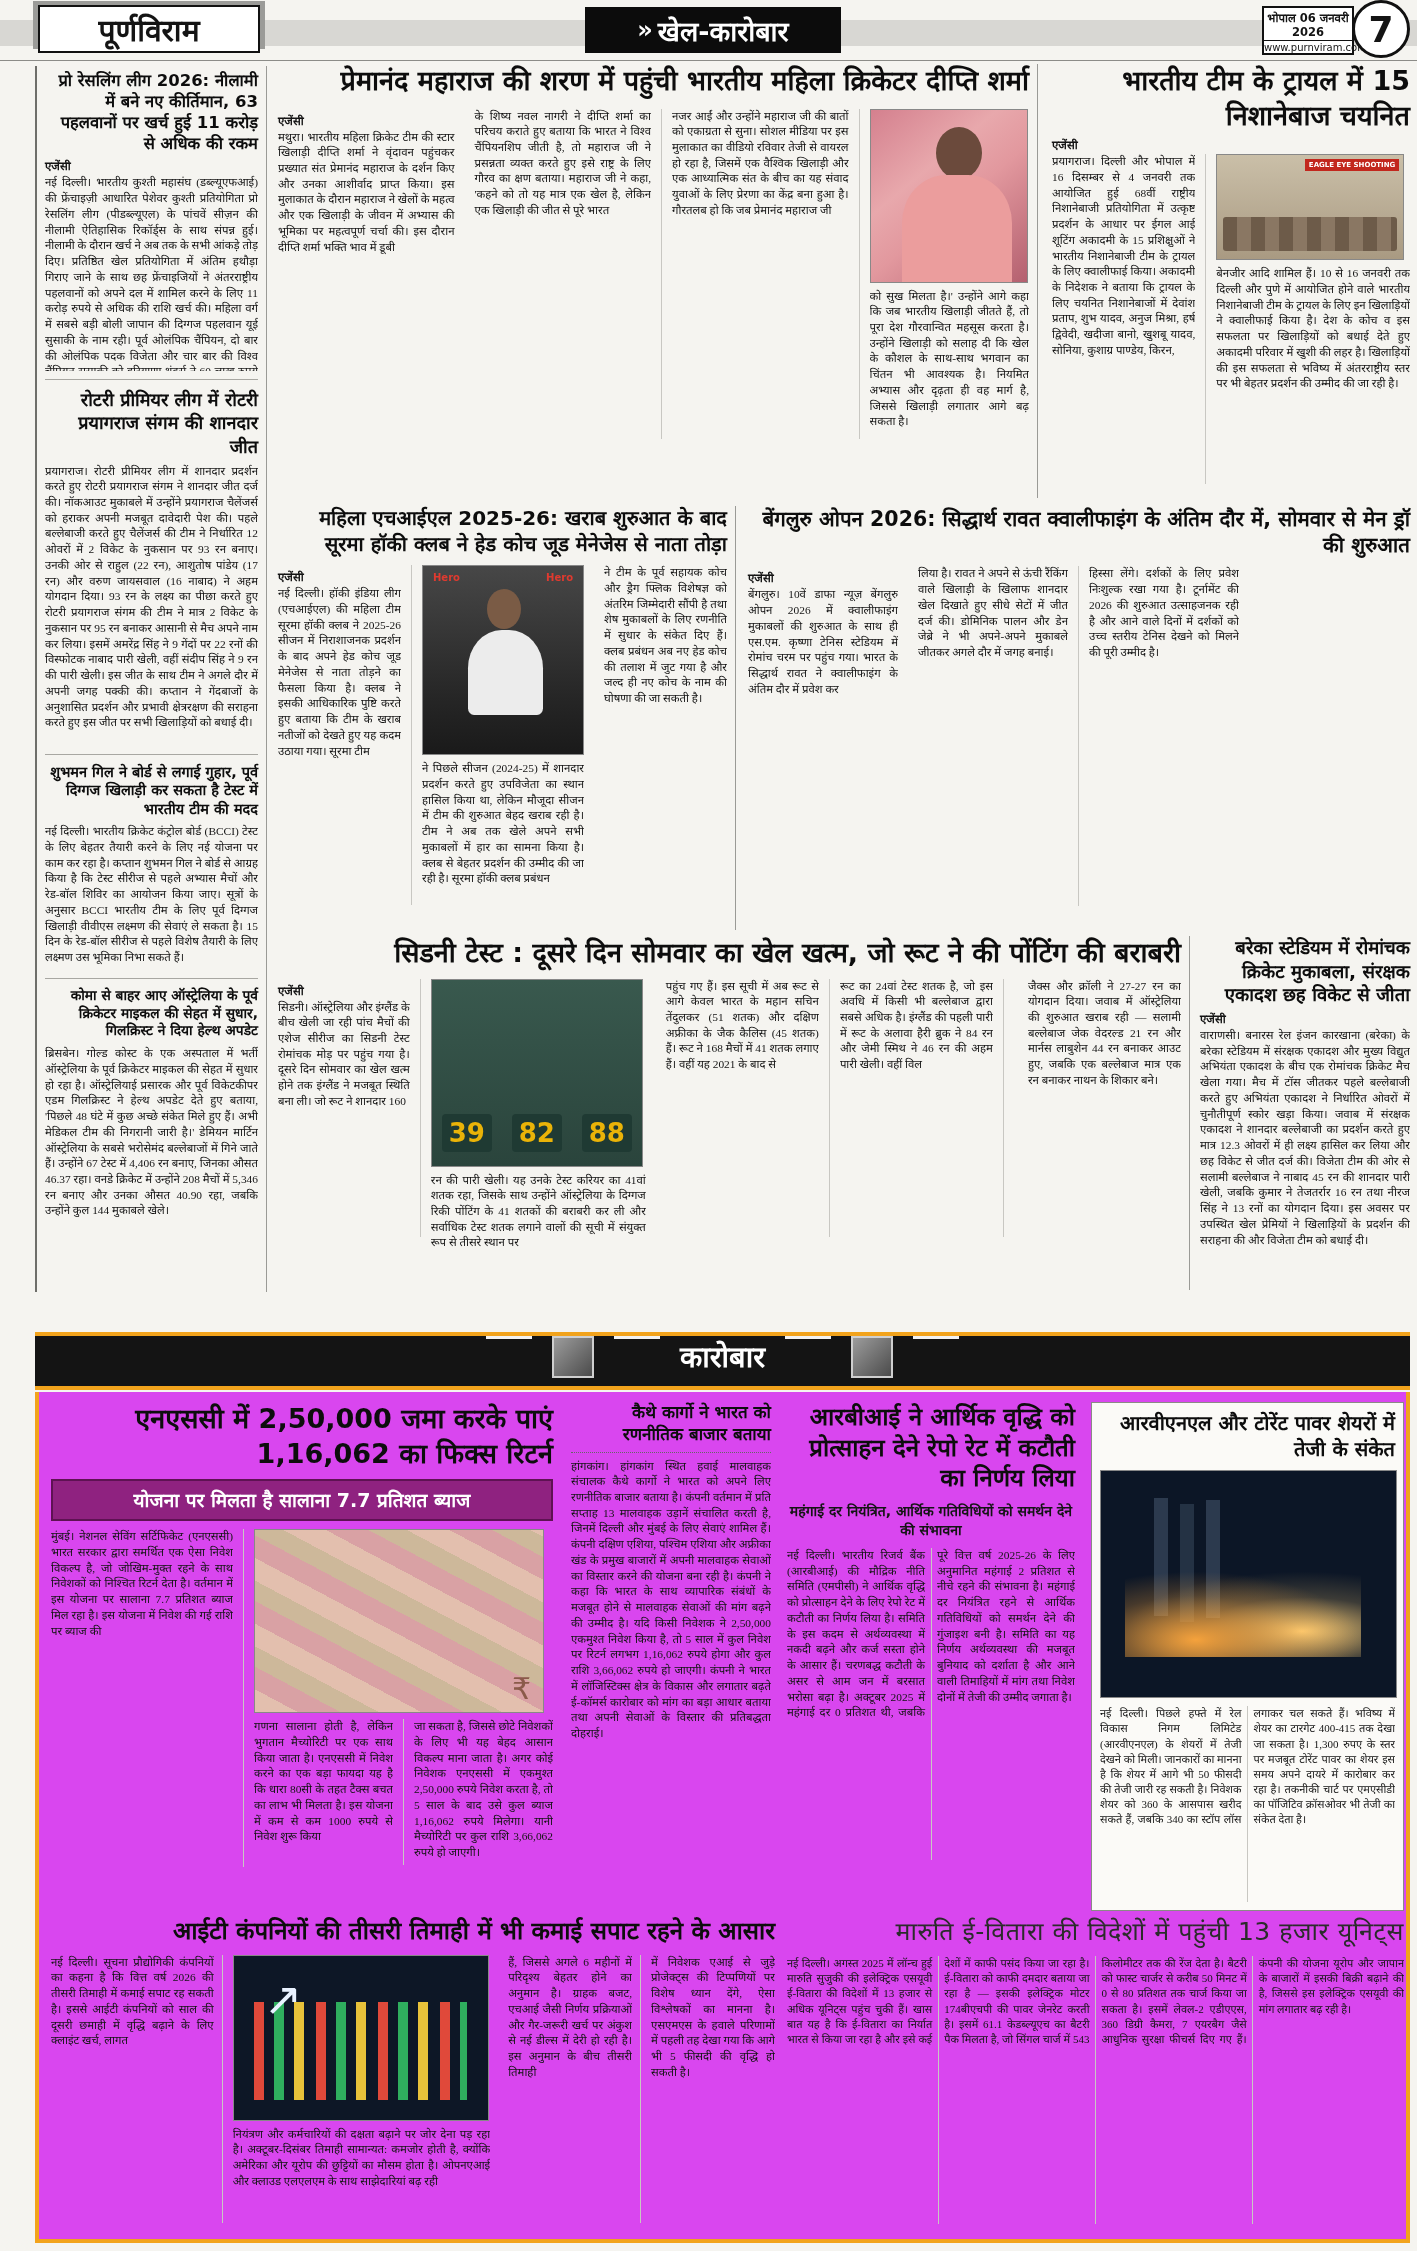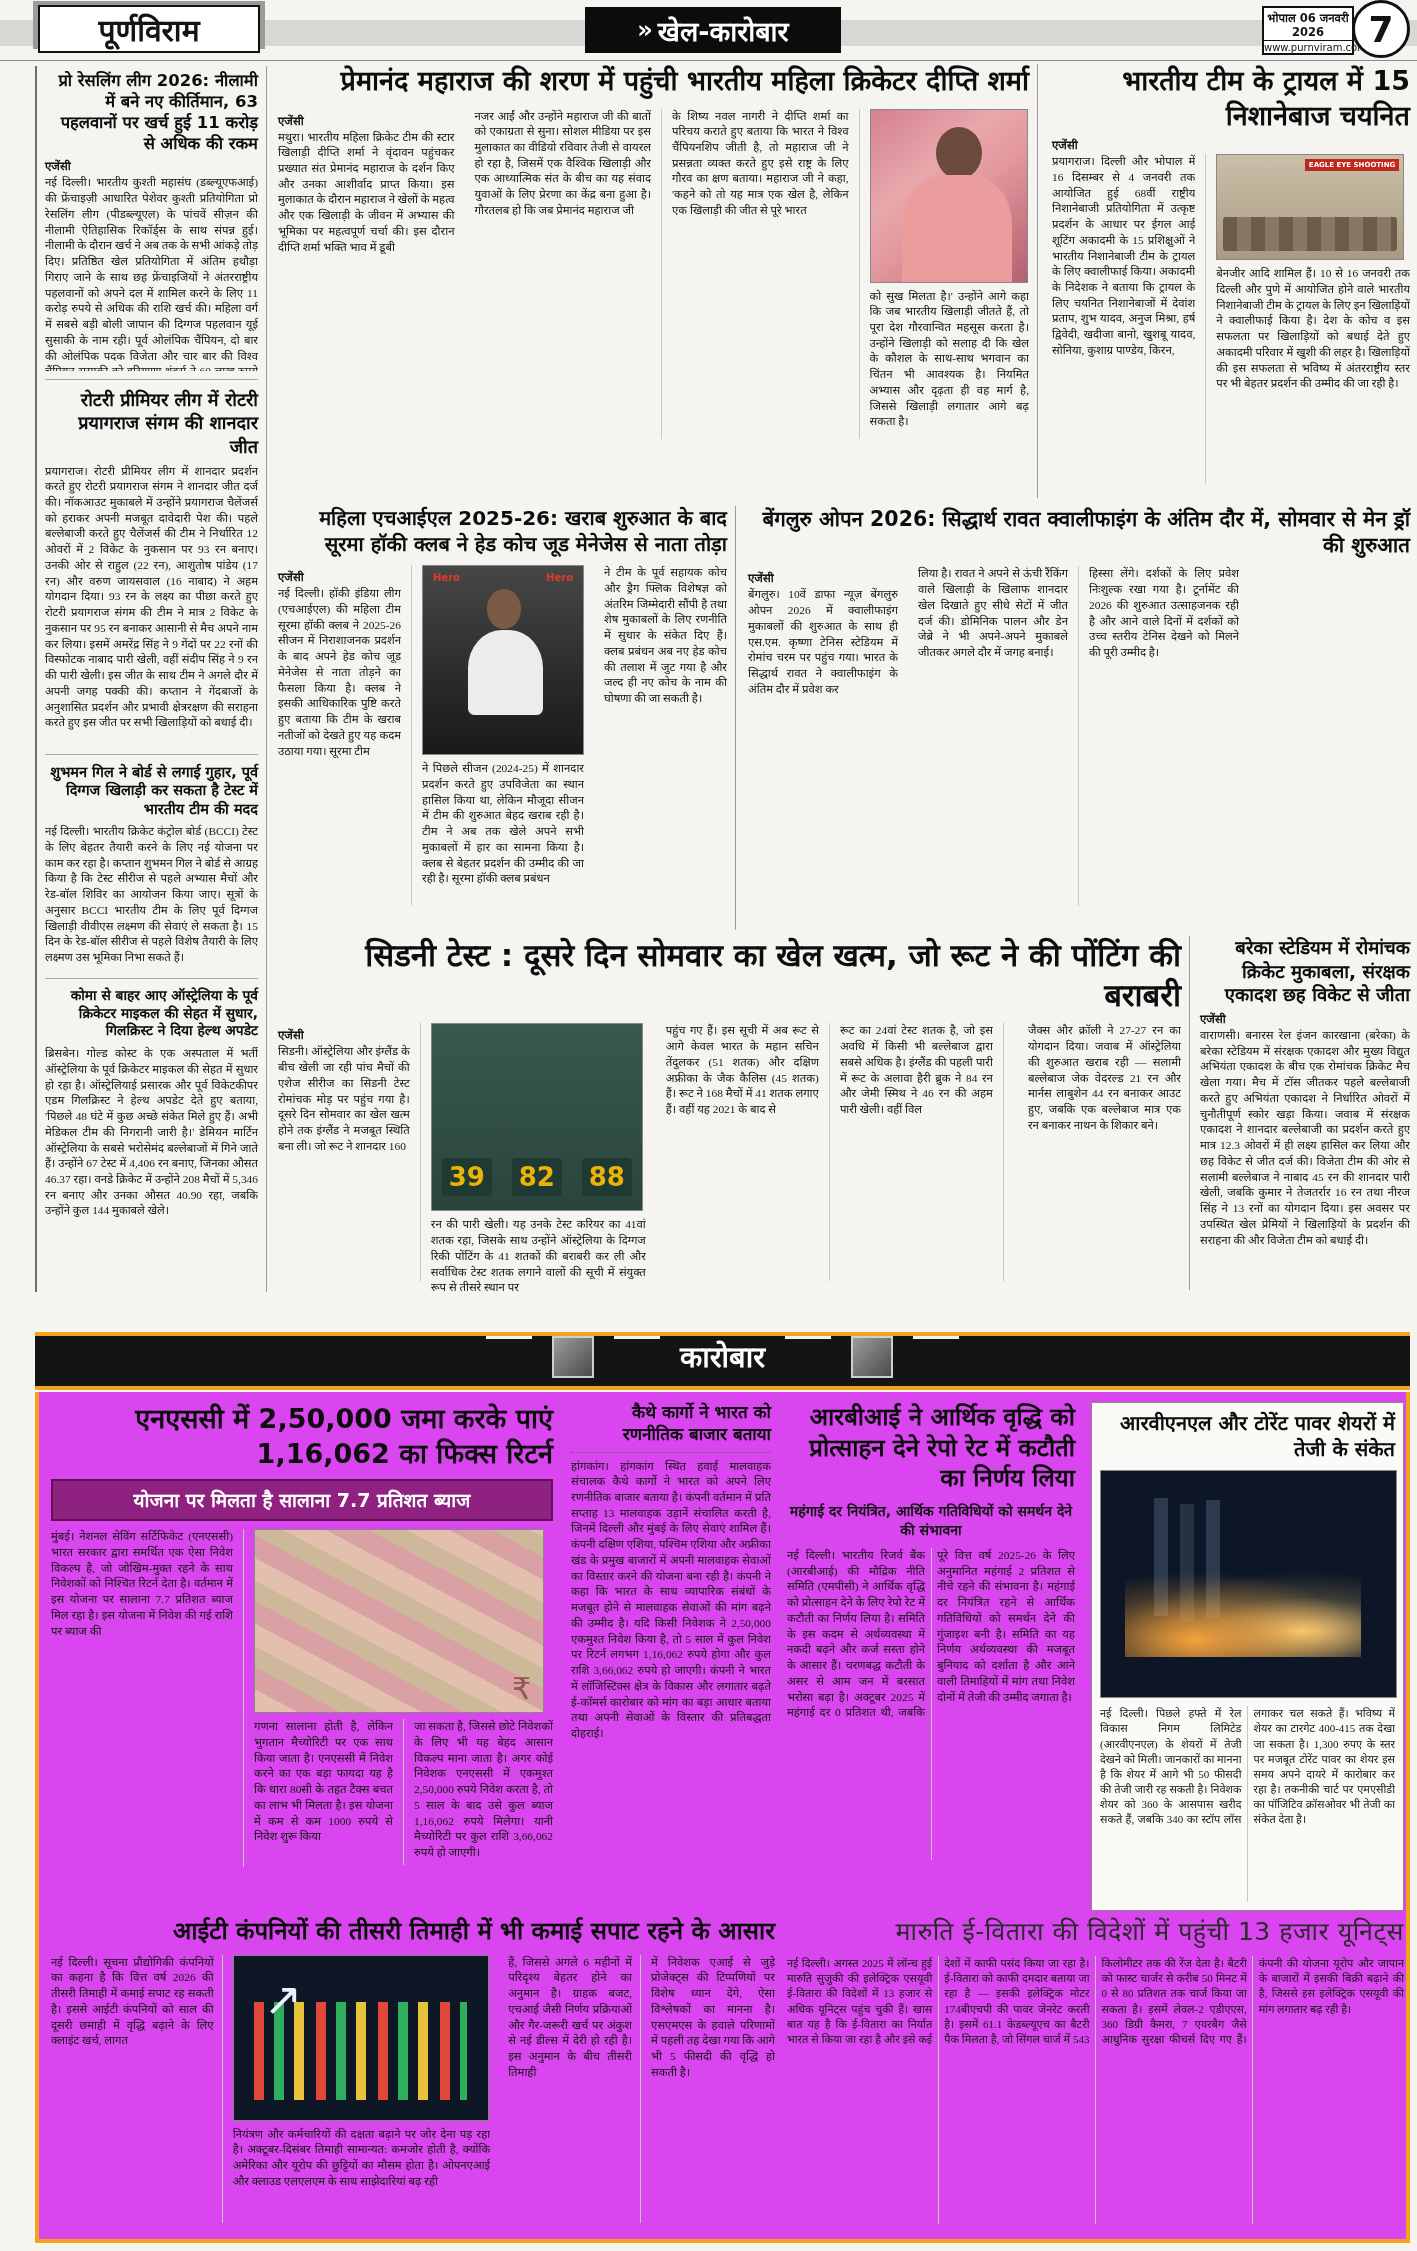--- a/index.html
+++ b/index.html
@@ -146,22 +146,22 @@
     </div>
   </div>
 
   <div class="abs prem">
     <div class="hl" style="font-size:27px">प्रेमानंद महाराज की शरण में पहुंची भारतीय महिला क्रिकेटर दीप्ति शर्मा</div>
     <div class="subrow" style="margin-top:10px;gap:10px;height:330px">
       <div style="width:186px">
         <div class="byline">एजेंसी</div>
         <div class="subcol" style="height:306px;border-left:none">मथुरा। भारतीय महिला क्रिकेट टीम की स्टार खिलाड़ी दीप्ति शर्मा ने वृंदावन पहुंचकर प्रख्यात संत प्रेमानंद महाराज के दर्शन किए और उनका आशीर्वाद प्राप्त किया। इस मुलाकात के दौरान महाराज ने खेलों के महत्व और एक खिलाड़ी के जीवन में अभ्यास की भूमिका पर महत्वपूर्ण चर्चा की। इस दौरान दीप्ति शर्मा भक्ति भाव में डूबी</div>
       </div>
+      <div class="subcol" style="width:186px;height:330px;padding-left:10px">के शिष्य नवल नागरी ने दीप्ति शर्मा का परिचय कराते हुए बताया कि भारत ने विश्व चैंपियनशिप जीती है, तो महाराज जी ने प्रसन्नता व्यक्त करते हुए इसे राष्ट्र के लिए गौरव का क्षण बताया। महाराज जी ने कहा, 'कहने को तो यह मात्र एक खेल है, लेकिन एक खिलाड़ी की जीत से पूरे भारत</div>
       <div class="subcol" style="width:186px;height:330px;padding-left:10px">नजर आईं और उन्होंने महाराज जी की बातों को एकाग्रता से सुना। सोशल मीडिया पर इस मुलाकात का वीडियो रविवार तेजी से वायरल हो रहा है, जिसमें एक वैश्विक खिलाड़ी और एक आध्यात्मिक संत के बीच का यह संवाद युवाओं के लिए प्रेरणा का केंद्र बना हुआ है। गौरतलब हो कि जब प्रेमानंद महाराज जी</div>
-      <div class="subcol" style="width:186px;height:330px;padding-left:10px">के शिष्य नवल नागरी ने दीप्ति शर्मा का परिचय कराते हुए बताया कि भारत ने विश्व चैंपियनशिप जीती है, तो महाराज जी ने प्रसन्नता व्यक्त करते हुए इसे राष्ट्र के लिए गौरव का क्षण बताया। महाराज जी ने कहा, 'कहने को तो यह मात्र एक खेल है, लेकिन एक खिलाड़ी की जीत से पूरे भारत</div>
       <div style="width:168px;border-left:1px solid #c8c7c2;padding-left:10px">
         <div class="photo ph-prem" style="width:156px;height:172px">
           <div class="head"></div>
           <div class="robe"></div>
         </div>
         <div class="subcol" style="height:148px;border-left:none;margin-top:6px">को सुख मिलता है।' उन्होंने आगे कहा कि जब भारतीय खिलाड़ी जीतते हैं, तो पूरा देश गौरवान्वित महसूस करता है। उन्होंने खिलाड़ी को सलाह दी कि खेल के कौशल के साथ-साथ भगवान का चिंतन भी आवश्यक है। नियमित अभ्यास और दृढ़ता ही वह मार्ग है, जिससे खिलाड़ी लगातार आगे बढ़ सकता है।</div>
       </div>
     </div>
   </div>
 
@@ -206,21 +206,21 @@
       <div style="width:150px">
         <div class="byline">एजेंसी</div>
         <div class="subcol" style="height:316px;border-left:none">बेंगलुरु। 10वें डाफा न्यूज़ बेंगलुरु ओपन 2026 में क्वालीफाइंग मुकाबलों की शुरुआत के साथ ही एस.एम. कृष्णा टेनिस स्टेडियम में रोमांच चरम पर पहुंच गया। भारत के सिद्धार्थ रावत ने क्वालीफाइंग के अंतिम दौर में प्रवेश कर</div>
       </div>
       <div class="subcol" style="width:150px;height:340px;padding-left:10px">लिया है। रावत ने अपने से ऊंची रैंकिंग वाले खिलाड़ी के खिलाफ शानदार खेल दिखाते हुए सीधे सेटों में जीत दर्ज की। डोमिनिक पालन और डेन जेब्रे ने भी अपने-अपने मुकाबले जीतकर अगले दौर में जगह बनाई।</div>
       <div class="subcol" style="width:150px;height:340px;padding-left:10px">हिस्सा लेंगे। दर्शकों के लिए प्रवेश निःशुल्क रखा गया है। टूर्नामेंट की 2026 की शुरुआत उत्साहजनक रही है और आने वाले दिनों में दर्शकों को उच्च स्तरीय टेनिस देखने को मिलने की पूरी उम्मीद है।</div>
     </div>
   </div>
 
   <div class="abs sydney">
-    <div class="hl" style="font-size:31px">सिडनी टेस्ट : दूसरे दिन सोमवार का खेल खत्म, जो रूट ने की पोंटिंग की बराबरी</div>
+    <div class="hl" style="font-size:27px">सिडनी टेस्ट : दूसरे दिन सोमवार का खेल खत्म, जो रूट ने की पोंटिंग की बराबरी</div>
     <div class="subrow" style="margin-top:8px;gap:10px;height:258px">
       <div style="width:136px">
         <div class="byline">एजेंसी</div>
         <div class="subcol" style="height:234px;border-left:none">सिडनी। ऑस्ट्रेलिया और इंग्लैंड के बीच खेली जा रही पांच मैचों की एशेज सीरीज का सिडनी टेस्ट रोमांचक मोड़ पर पहुंच गया है। दूसरे दिन सोमवार का खेल खत्म होने तक इंग्लैंड ने मजबूत स्थिति बना ली। जो रूट ने शानदार 160</div>
       </div>
       <div style="width:222px;border-left:1px solid #c8c7c2;padding-left:10px">
         <div class="photo ph-syd" style="width:210px;height:172px">
           <span>39</span>
           <span>82</span>
           <span>88</span>

